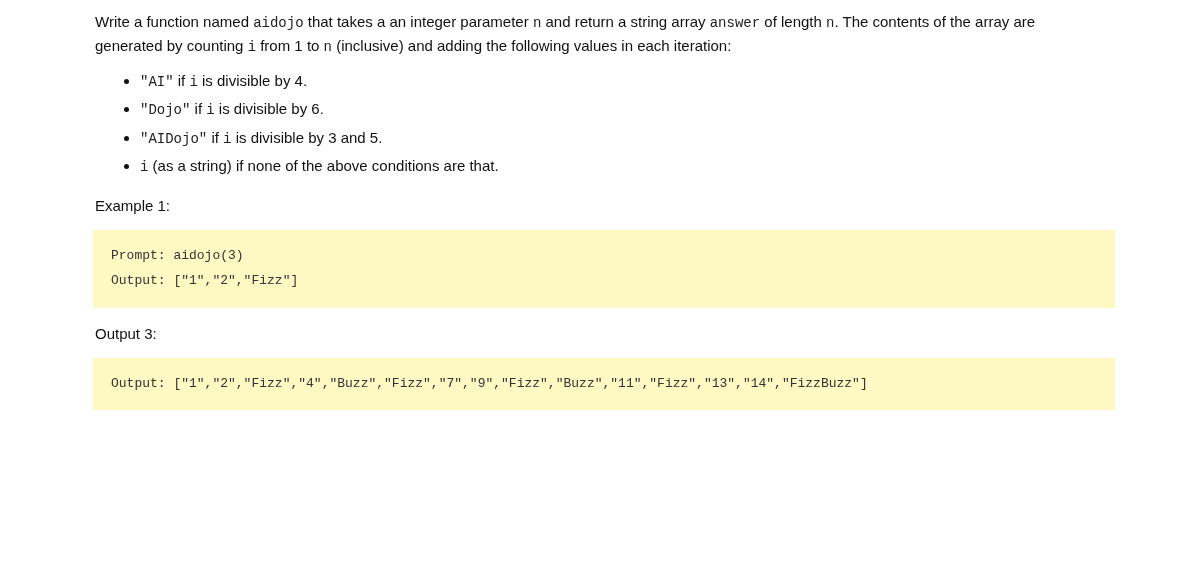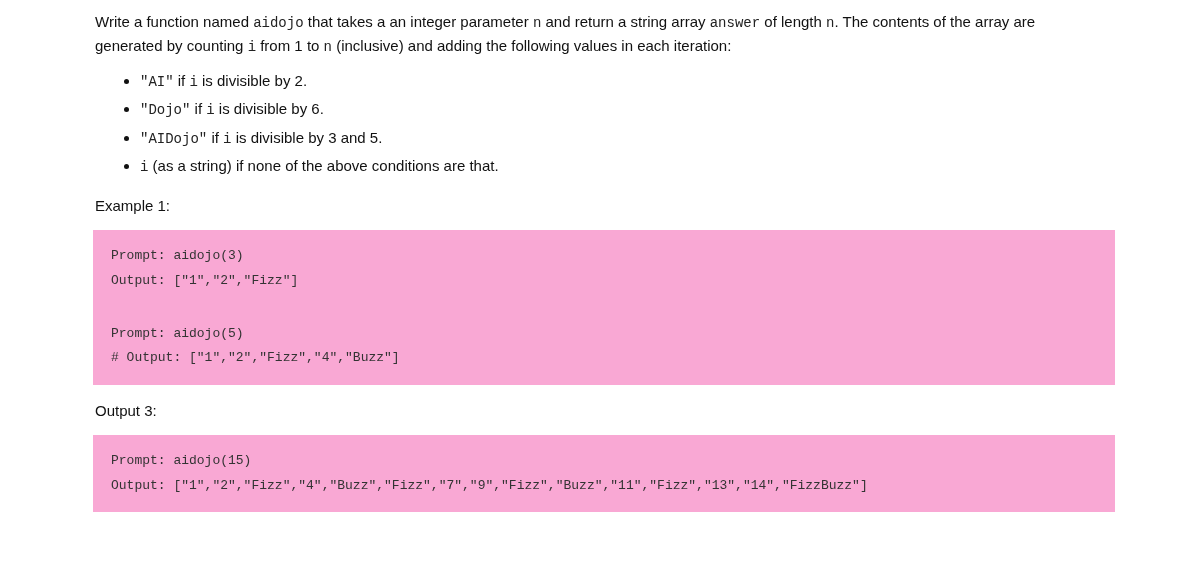--- a/index.html
+++ b/index.html
@@ -27,64 +27,59 @@
     padding-left: 45px;
     margin: 8px 0 10px 0;
   }
   ul.rules li {
     padding: 2px 0;
   }
   .ex-title {
     margin: 14px 0 12px 0;
   }
   .codeblock {
-    background: #f9a8d4;
+    background: #fef9c3;
     padding: 14px 18px;
     font-family: "Courier New", Courier, monospace;
     font-size: 13px;
     color: #333;
     line-height: 1.9;
     margin: 0 -10px 0 -2px;
   }
   .codeblock .line { white-space: pre; }
 </style>
 </head>
 <body>
 
 <div class="wrap">
 
   <div class="intro">
     <span>Write a function named </span><code class="inline">aidojo</code><span> that takes a an integer parameter </span><code class="inline">n</code><span> and return a string array </span><code class="inline">answer</code><span> of length </span><code class="inline">n</code><span>. The contents of the array are generated by counting </span><code class="inline">i</code><span> from 1 to </span><code class="inline">n</code><span> (inclusive) and adding the following values in each iteration:</span>
   </div>
 
   <ul class="rules">
     <li>
-      <code class="inline">"AI"</code><span> if </span><code class="inline">i</code><span> is divisible by 2.</span>
+      <code class="inline">"AI"</code><span> if </span><code class="inline">i</code><span> is divisible by 4.</span>
     </li>
     <li>
       <code class="inline">"Dojo"</code><span> if </span><code class="inline">i</code><span> is divisible by 6.</span>
     </li>
     <li>
       <code class="inline">"AIDojo"</code><span> if </span><code class="inline">i</code><span> is divisible by 3 and 5.</span>
     </li>
     <li>
       <code class="inline">i</code><span> (as a string) if none of the above conditions are that.</span>
     </li>
   </ul>
 
   <div class="ex-title">Example 1:</div>
   <div class="codeblock">
     <div class="line">Prompt: aidojo(3)</div>
     <div class="line">Output: ["1","2","Fizz"]</div>
   </div>
 
-  <div class="codeblock">
-    <div class="line">Prompt: aidojo(5)</div>
-    <div class="line"># Output: ["1","2","Fizz","4","Buzz"]</div>
-  </div>
 
   <div class="ex-title">Output 3:</div>
   <div class="codeblock">
-    <div class="line">Prompt: aidojo(15)</div>
     <div class="line">Output: ["1","2","Fizz","4","Buzz","Fizz","7","9","Fizz","Buzz","11","Fizz","13","14","FizzBuzz"]</div>
   </div>
 
 </div>
 
 </body></html>

